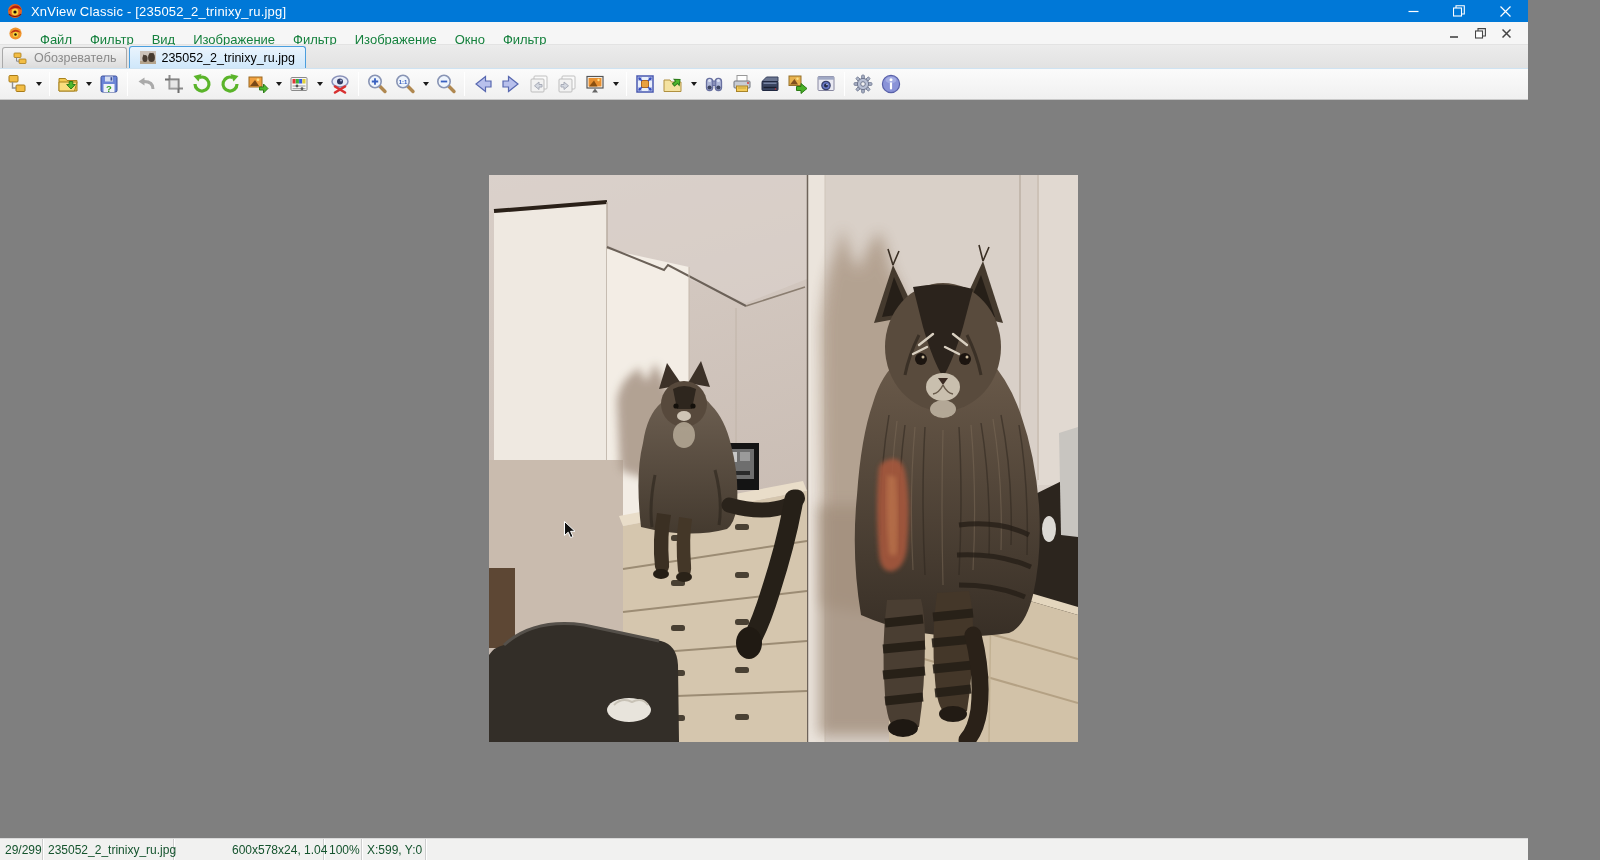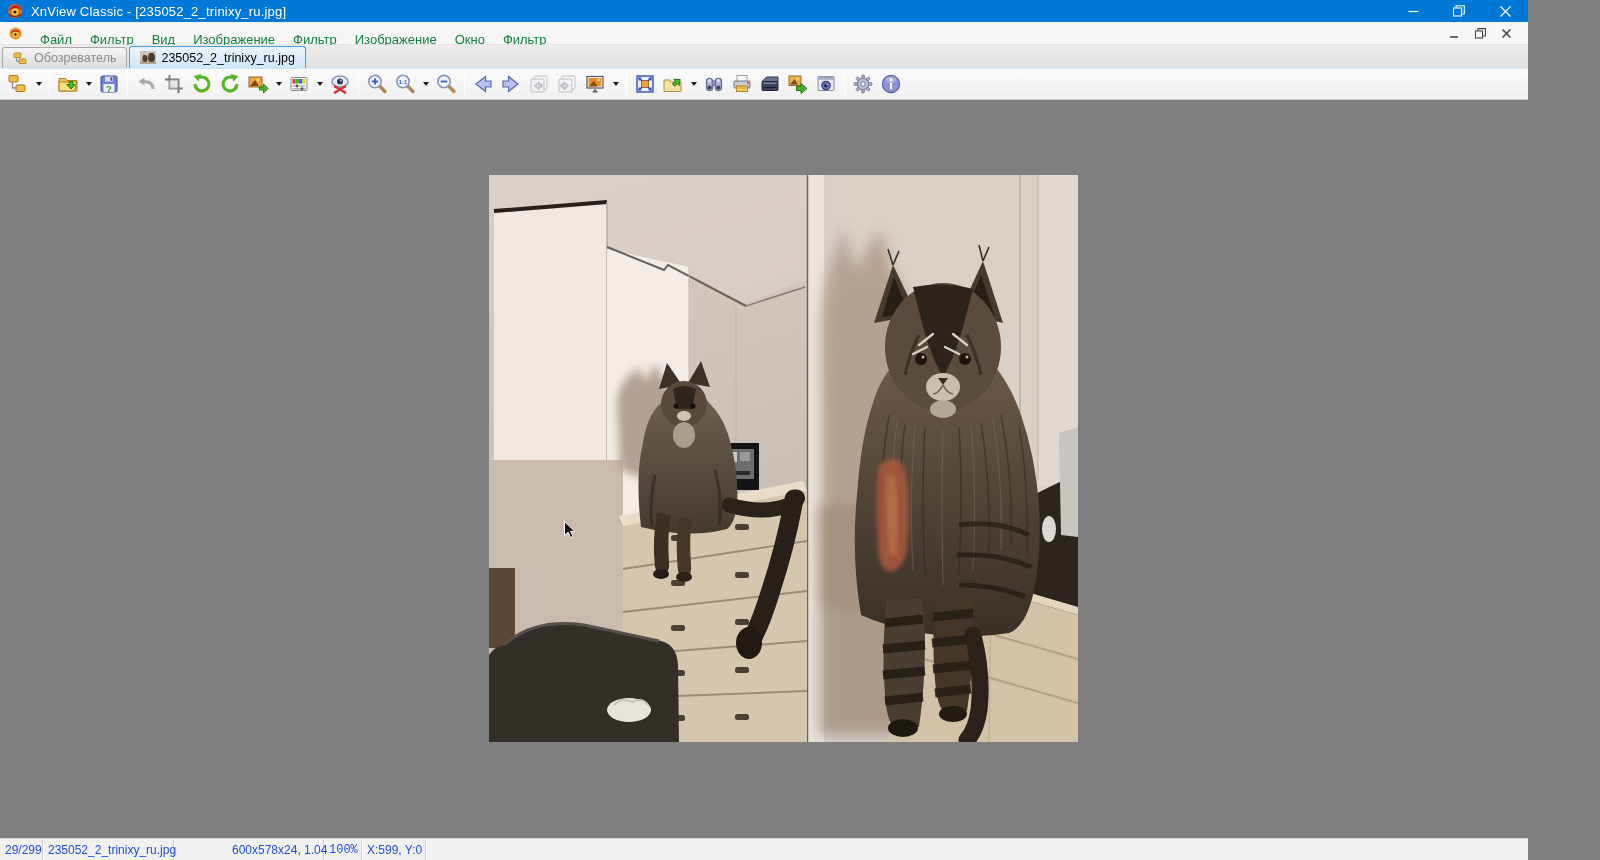--- a/index.html
+++ b/index.html
@@ -39,24 +39,24 @@
   .caret { width:0; height:0; border-left:3.5px solid transparent; border-right:3.5px solid transparent; border-top:4px solid #1a1a1a; }
   .sep { width:1px; height:24px; background:#c4c4c4; border-right:1px solid #fff; margin:0 4px; }
 
   
   .canvas { flex:1 1 auto; position:relative; background:#7f7f7f; overflow:hidden; }
   .photo { position:absolute; left:489px; top:75px; width:589px; height:567px; }
   .cursor { position:absolute; left:564px; top:421px; }
 
   
   .statusbar { height:22px; background:#f1f1f0; border-top:1px solid #d9d9d9; display:flex; align-items:stretch;
-               font-size:12px; color:#1d4ed8; flex:0 0 auto; }
+               font-size:12px; color:#14532d; flex:0 0 auto; }
   .scell { display:flex; align-items:center; padding:0 6px 0 5px; border-right:1px solid #cdcdcd; box-shadow:1px 0 0 #fff; white-space:nowrap; }
   .scell.c0 { width:43px; } .scell.c1 { width:131px; } .scell.c2 { width:53px;margin-top:48px; }
-  .scell.c3 { width:97px; } .scell.c4 { width:38px;font-family:Liberation Mono, monospace; } .scell.c5 { width:64px; }
+  .scell.c3 { width:97px; } .scell.c4 { width:38px; } .scell.c5 { width:64px; }
 </style>
 </head>
 <body>
 
 <div class="window">
 
   <div class="titlebar">
     <svg class="appicon" viewBox="0 0 16 16">
       <circle cx="8" cy="8" r="7" fill="#e8641f"></circle>
       <path d="M1.5 8 Q4 3 8 2.5 Q13 2 14.5 7 Q12 4.5 8 5 Q4 5.5 1.5 8Z" fill="#b21f0e"></path>

